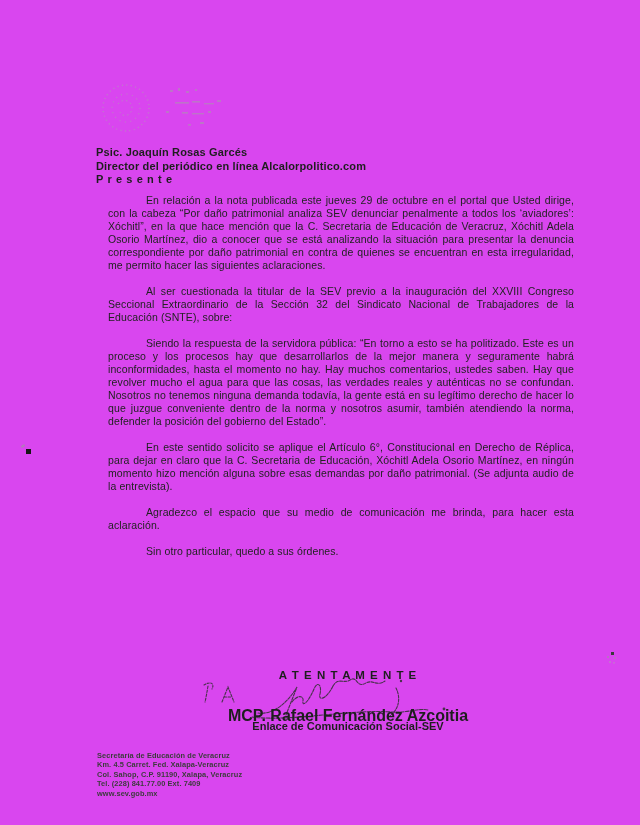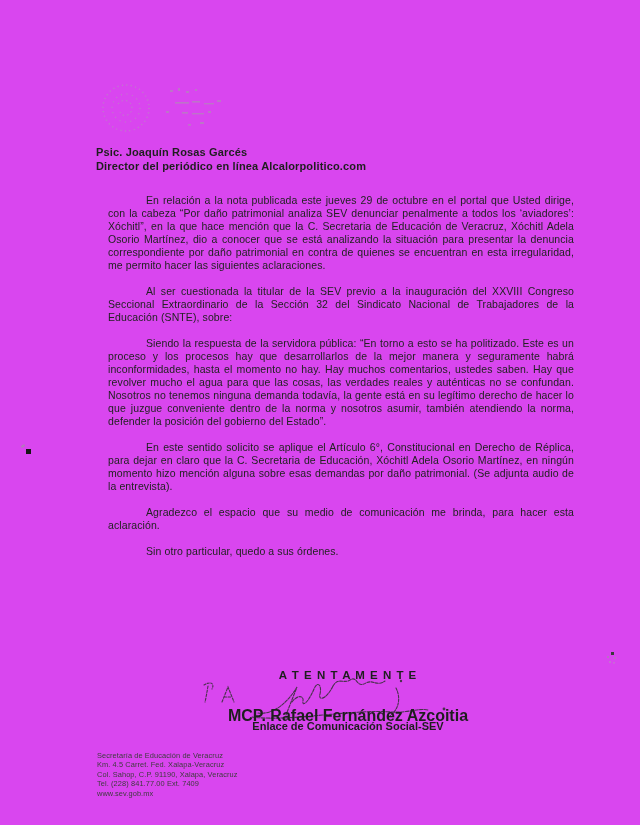--- a/index.html
+++ b/index.html
@@ -43,21 +43,21 @@
     text-align:center;font-weight:700;font-size:16px;
   }
   .signer-title{
     position:absolute;left:136px;top:720px;width:424px;
     text-align:center;font-weight:700;font-size:11px;
   }
   .signature{position:absolute;left:200px;top:672px;width:262px;height:48px;}
   
   .footer{
     position:absolute;left:97px;top:751px;
-    font-size:7.4px;line-height:9.4px;font-weight:400;
+    font-size:7.4px;line-height:9.4px;font-weight:700;
     color:#3c3c3c;letter-spacing:.1px;
   }
   
   .dot-artifact{position:absolute;left:26px;top:449px;width:5px;height:5px;background:#161616;}
   .dot-artifact::before{
     content:"";position:absolute;left:-5px;top:-4px;width:4px;height:2px;
     background:#9a9a9a;transform:rotate(-35deg);opacity:.6;
   }
   .smudge-artifact{position:absolute;left:604px;top:648px;width:16px;height:18px;}
 </style>
@@ -88,20 +88,21 @@
           <rect x="70" y="33" width="3" height="2"></rect>
         <rect x="104" y="44" width="4" height="2"></rect>
           <rect x="92" y="46" width="3" height="1.6"></rect>
       </g>
     </svg>
   </div>
 
   <div class="recipient">
     <div>Psic. Joaquín Rosas Garcés</div>
     <div>Director del periódico en línea Alcalorpolitico.com</div>
+    <div class="salutation">P r e s e n t e</div>
   </div>
 
   <div class="body-block">
     <p>En relación a la nota publicada este jueves 29 de octubre en el portal que Usted dirige, con la cabeza “Por daño patrimonial analiza SEV denunciar penalmente a todos los ‘aviadores’: Xóchitl”, en la que hace mención que la C. Secretaria de Educación de Veracruz, Xóchitl Adela Osorio Martínez, dio a conocer que se está analizando la situación para presentar la denuncia correspondiente por daño patrimonial en contra de quienes se encuentran en esta irregularidad, me permito hacer las siguientes aclaraciones.</p>
     <p>Al ser cuestionada la titular de la SEV previo a la inauguración del XXVIII Congreso Seccional Extraordinario de la Sección 32 del Sindicato Nacional de Trabajadores de la Educación (SNTE), sobre:</p>
     <p>Siendo la respuesta de la servidora pública: “En torno a esto se ha politizado. Este es un proceso y los procesos  hay que desarrollarlos de la mejor manera y seguramente habrá inconformidades, hasta el momento no hay. Hay muchos comentarios, ustedes saben. Hay que revolver mucho el agua para que las cosas, las verdades reales y auténticas no se confundan. Nosotros no tenemos ninguna demanda todavía, la gente está en su legítimo derecho de hacer lo que juzgue conveniente dentro de la norma y nosotros asumir, también atendiendo la norma, defender la posición del gobierno del Estado”.</p>
     <p>En este sentido solicito se aplique el Artículo 6°, Constitucional en Derecho de Réplica, para dejar en claro que la C. Secretaria de Educación, Xóchitl Adela Osorio Martínez, en ningún momento hizo mención alguna sobre esas demandas por daño patrimonial. (Se adjunta audio de la entrevista).</p>
     <p>Agradezco el espacio que su medio de comunicación me brinda, para hacer esta aclaración.</p>
     <p>Sin otro particular, quedo a sus órdenes.</p>
   </div>

